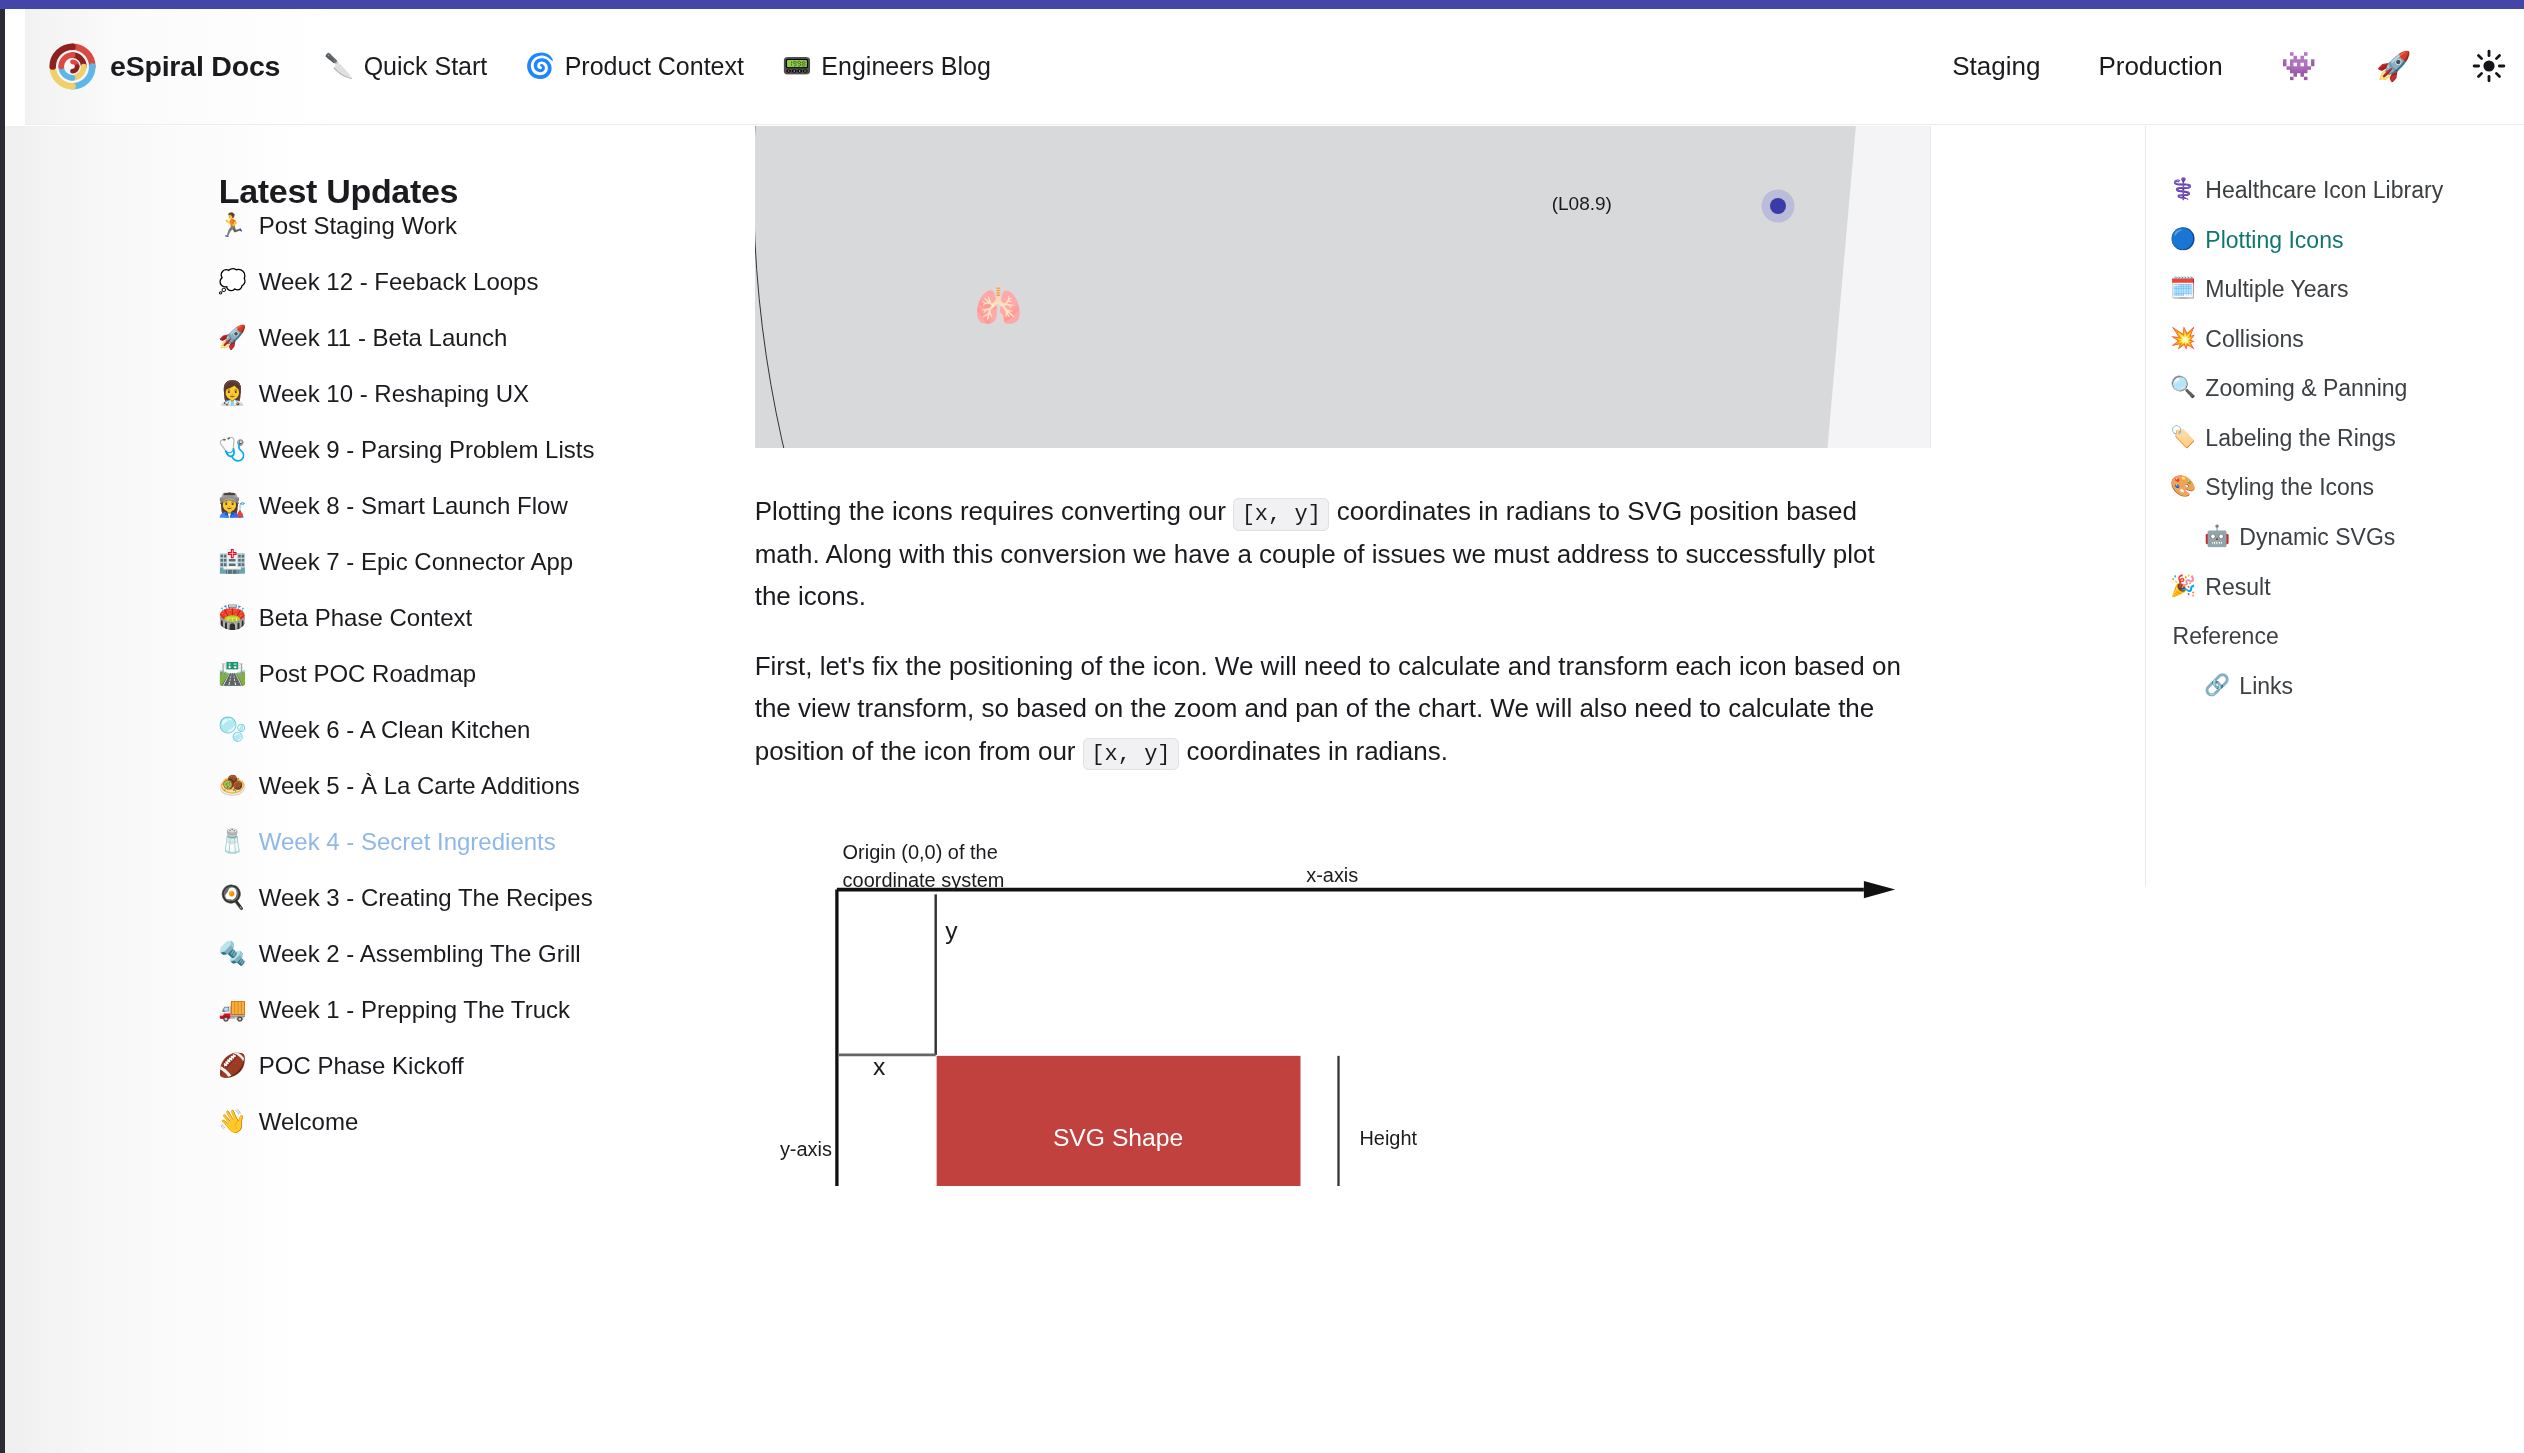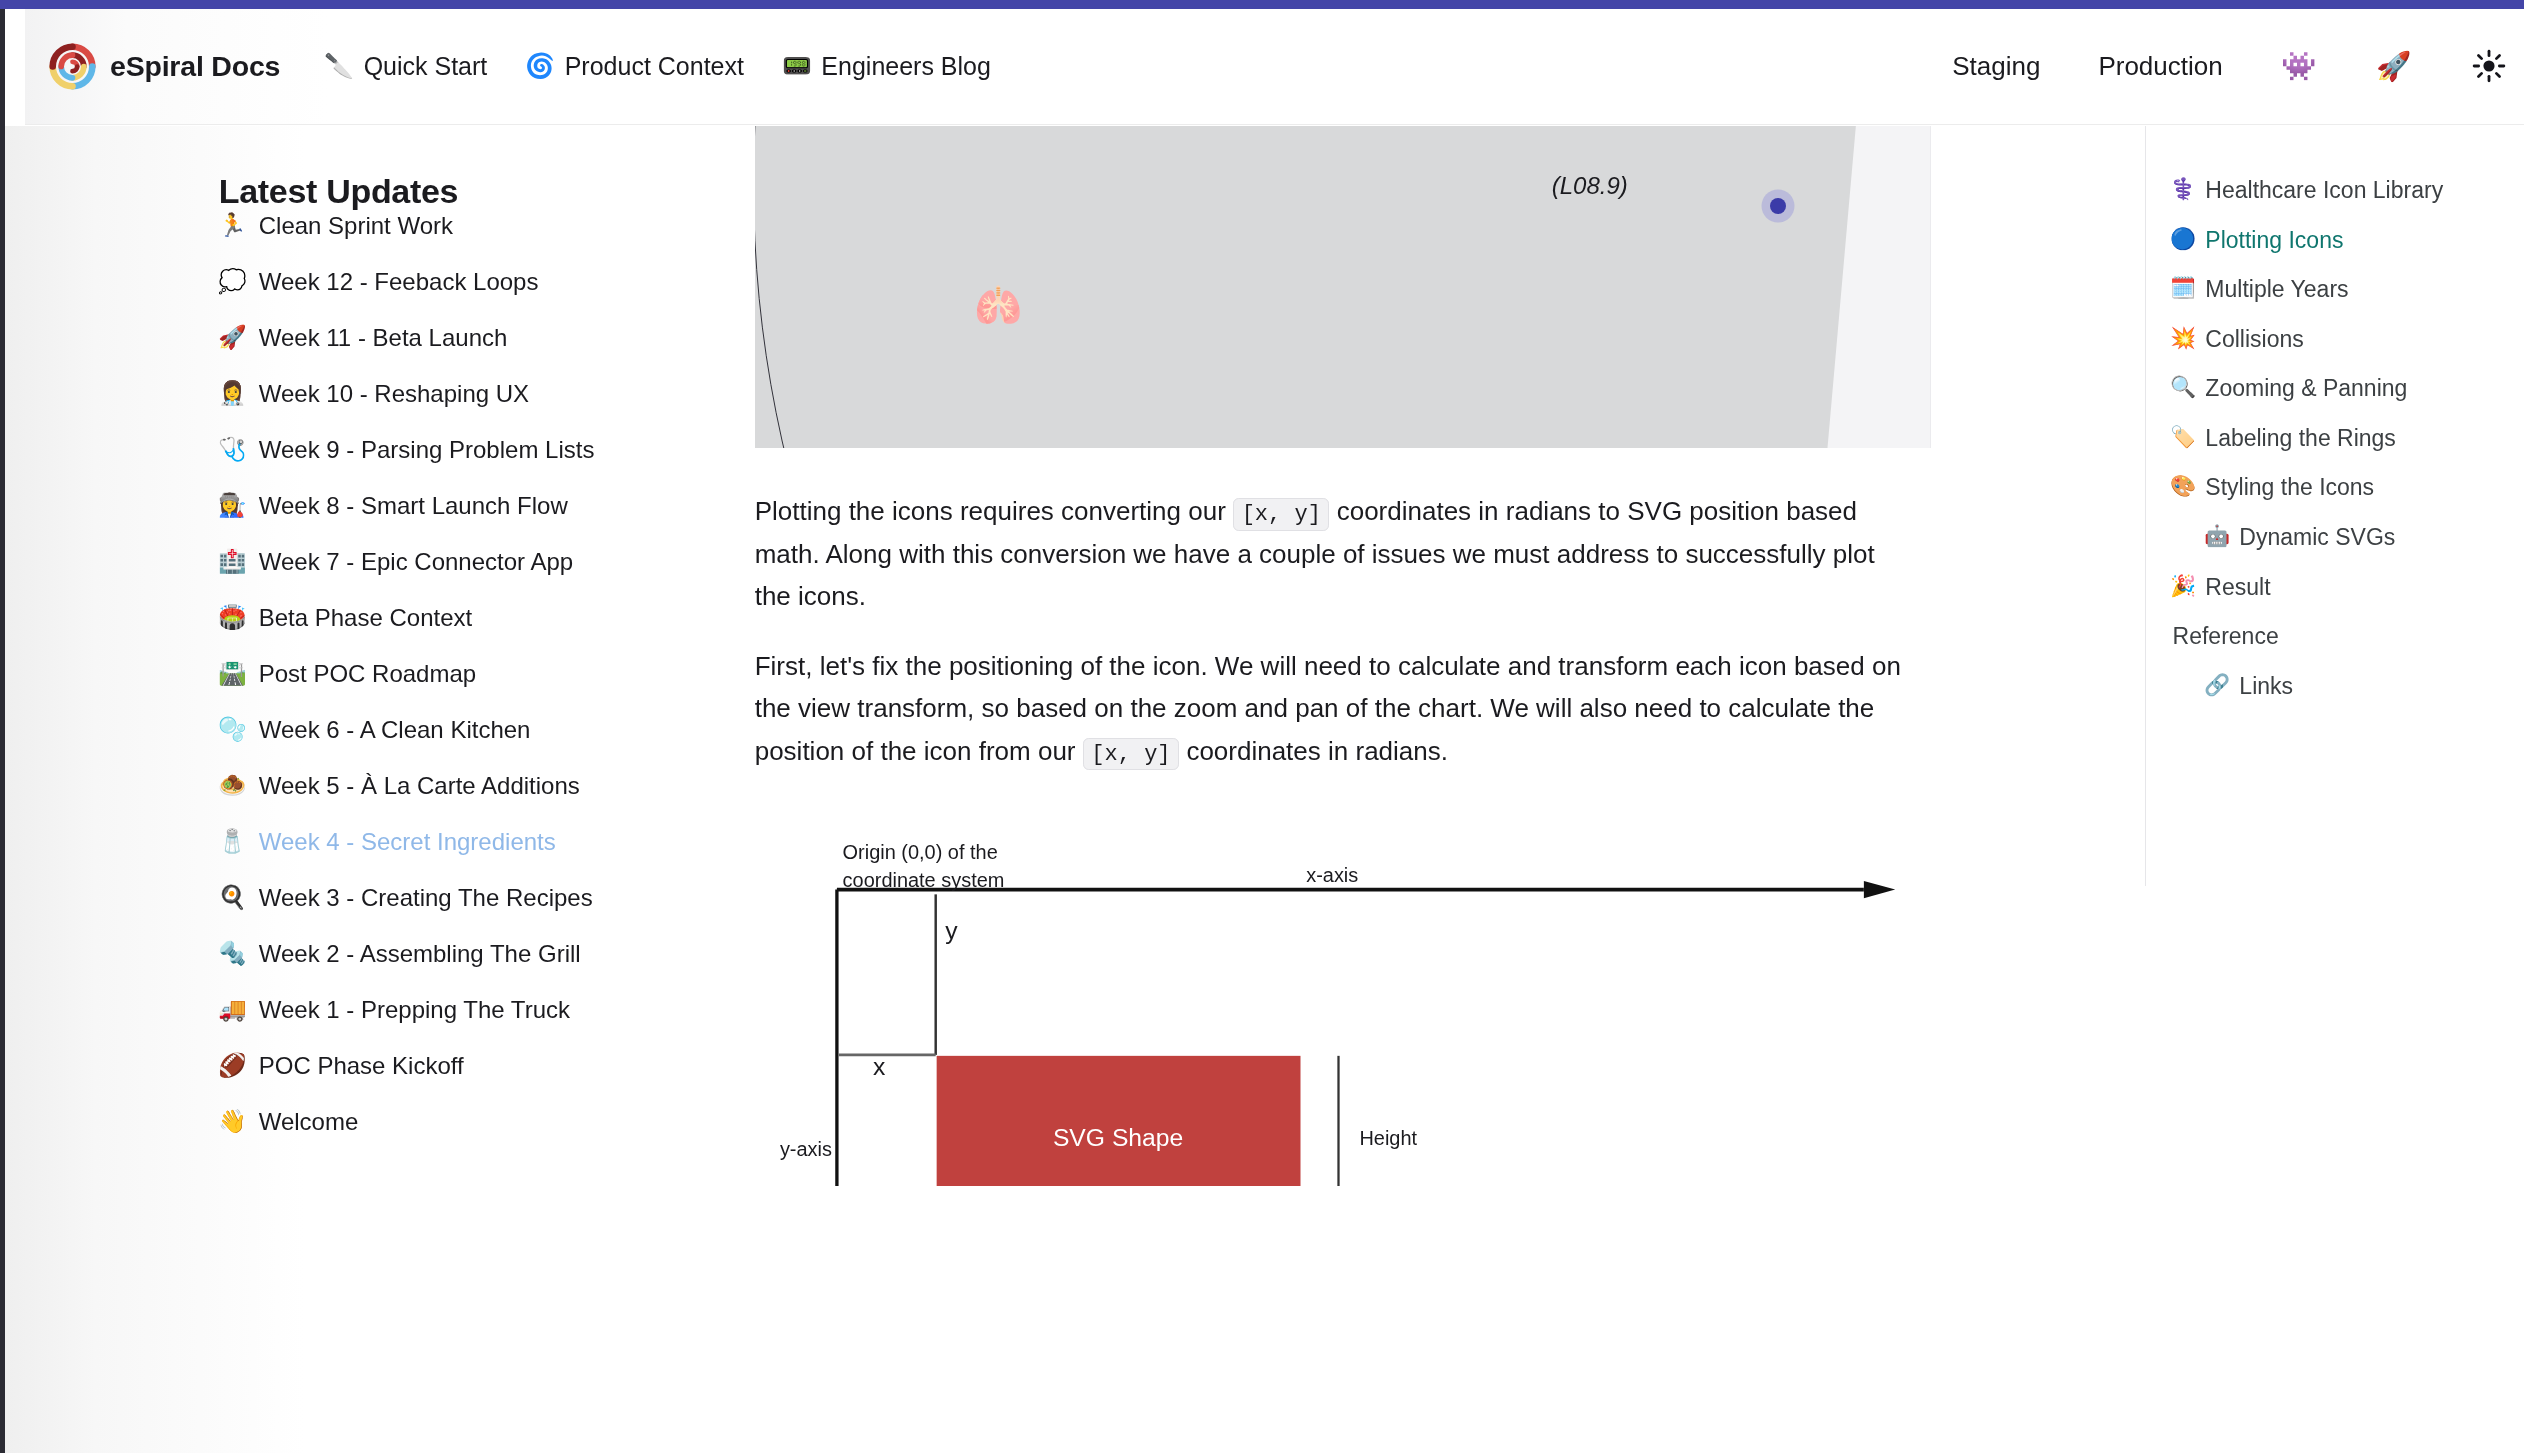--- a/index.html
+++ b/index.html
@@ -179,25 +179,24 @@
     clip-path: polygon(42% 0, 100% 0, 100% 100%, 20% 100%);
   }
   .ring-figure .lungs {
     position: absolute;
     left: 220px; top: 160px;
     font-size: 39px;
     line-height: 1;
   }
   .ring-figure .node-label {
     position: absolute;
-    left: 797px; top: 46px;
-    font-size: 24px;
+    left: 797px; top: 67px;
+    font-size: 19px;
     color: #1b1b1f;
     white-space: nowrap;
-    font-style: italic;
   }
   .ring-figure .node-dot {
     position: absolute;
     left: 1015px; top: 72px;
     width: 16px; height: 16px;
     border-radius: 50%;
     background: #3b3ba8;
     box-shadow: 0 0 0 8.5px rgba(120,120,220,0.30);
   }
 
@@ -346,21 +345,21 @@
     </div>
   </div>
 
   <div class="body-wrap">
 
     <div class="sidebar">
       <h2>Latest Updates</h2>
 
       <div class="side-item">
         <span class="emoji">🏃</span>
-        <span class="side-label">Clean Sprint Work</span>
+        <span class="side-label">Post Staging Work</span>
       </div>
       <div class="side-item">
         <span class="emoji">💭</span>
         <span class="side-label">Week 12 - Feeback Loops</span>
       </div>
       <div class="side-item">
         <span class="emoji">🚀</span>
         <span class="side-label">Week 11 - Beta Launch</span>
       </div>
       <div class="side-item">

